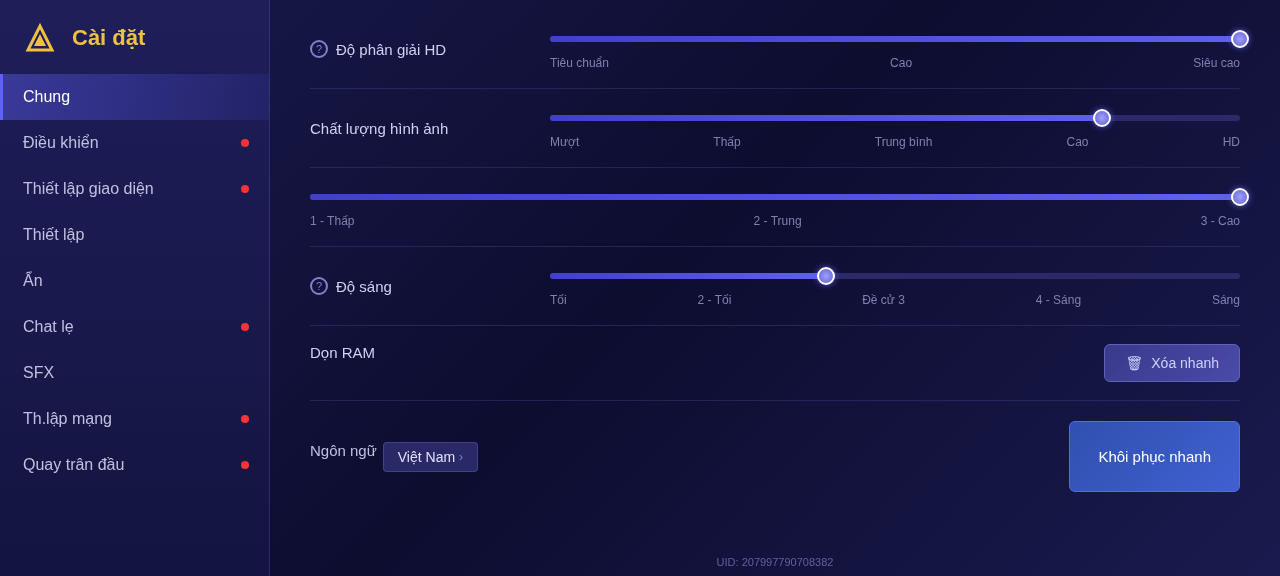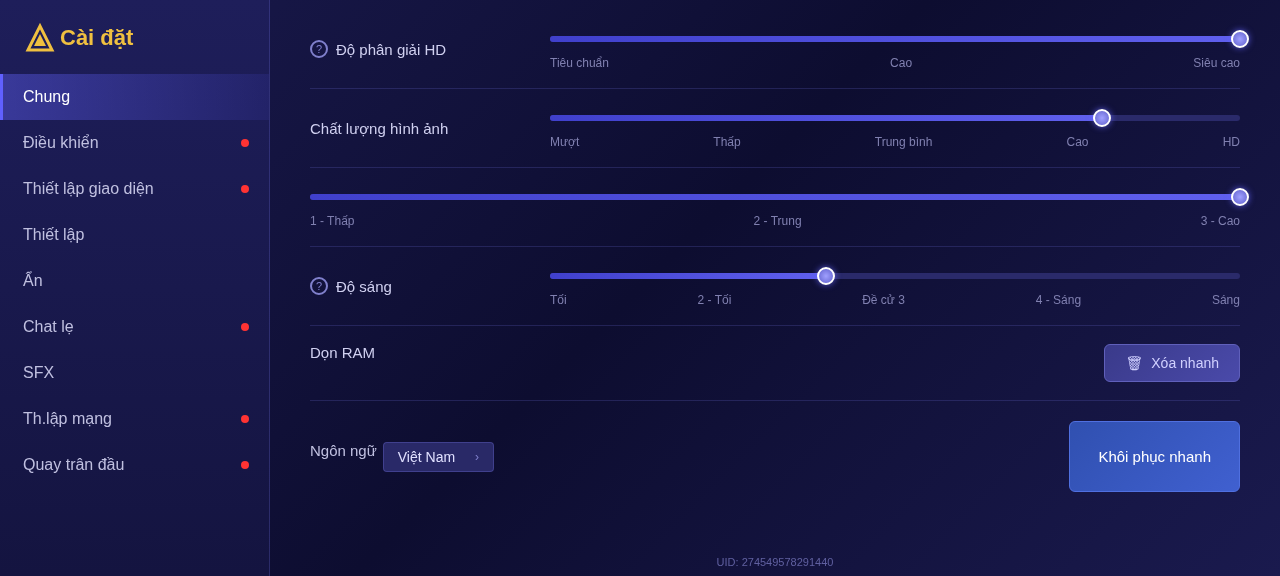--- a/index.html
+++ b/index.html
@@ -26,20 +26,21 @@
       background: linear-gradient(180deg, #1e1e5a 0%, #141440 100%);
       border-right: 1px solid rgba(100, 100, 200, 0.3);
       padding-top: 10px;
       flex-shrink: 0;
     }
 
     .logo-area {
       display: flex;
       align-items: center;
       padding: 8px 20px 16px 20px;
+      gap: 12px;
     }
 
     .logo-icon {
       width: 40px;
       height: 40px;
     }
 
     .logo-title {
       color: #f0c040;
       font-size: 22px;
@@ -197,21 +198,21 @@
     .language-value {
       background: rgba(60, 60, 140, 0.6);
       border: 1px solid rgba(100, 100, 200, 0.4);
       padding: 6px 14px;
       border-radius: 4px;
       font-size: 14px;
       color: #e0e0ff;
       cursor: pointer;
       display: flex;
       align-items: center;
-      gap: 20px;
+      gap: 4px;
     }
 
     .chevron-right {
       font-size: 12px;
       color: #8080cc;
     }
 
     .btn-restore {
       background: linear-gradient(135deg, #3050b0, #4060d0);
       border: 1px solid #5070e0;
@@ -349,15 +350,15 @@
       <div class="language-btn">
         <span>Ngôn ngữ</span>
         <div class="language-value">
           <span>Việt Nam</span>
           <span class="chevron-right">›</span>
         </div>
       </div>
       <button class="btn-restore">Khôi phục nhanh</button>
     </div>
 
-    <span class="uid-text">UID: 274549578291440</span>
+    <span class="uid-text">UID: 207997790708382</span>
   </div>
 </div>
 
 </body></html>

